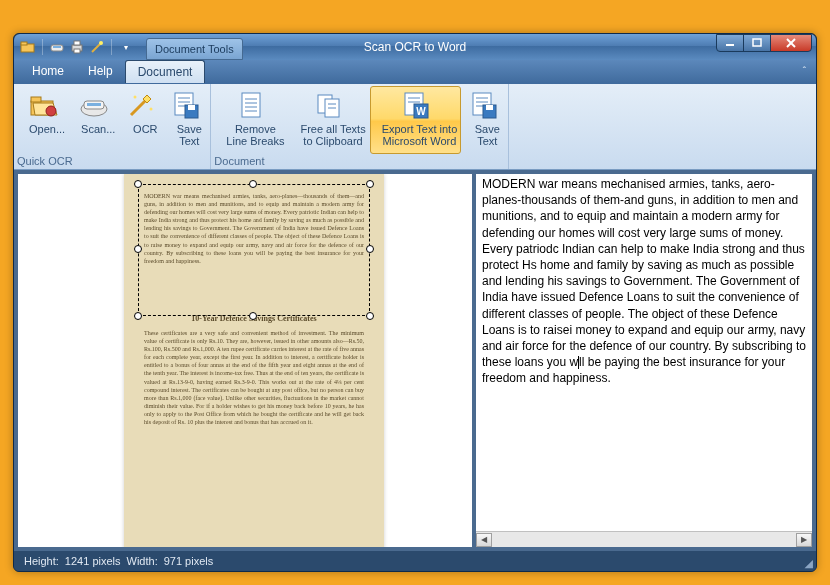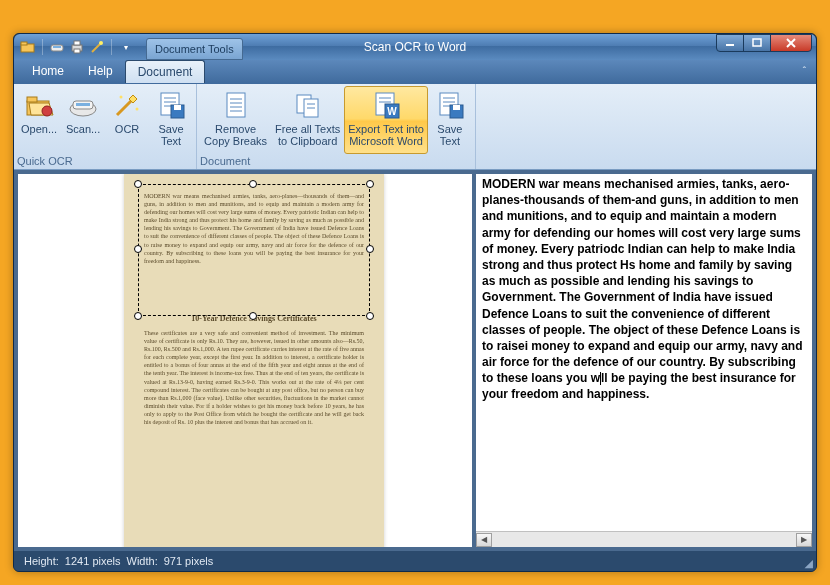--- a/index.html
+++ b/index.html
@@ -168,20 +168,21 @@
     display: flex;
     align-items: center;
     justify-content: center;
     margin-bottom: 2px;
   }
   .ribbon-label {
     font-size: 11px;
     color: #2b4a6d;
     line-height: 12px;
     white-space: pre-line;
+    margin-left: 8px;
   }
   .group-label {
     font-size: 11px;
     color: #4a6a8f;
     padding: 1px 0 2px 0;
   }
   .content {
     flex: 1;
     background: #4a6a8f;
     padding: 4px;
@@ -242,21 +243,20 @@
   }
   .text-output {
     flex: 1;
     padding: 2px 6px;
     font-size: 12px;
     font-family: Arial, sans-serif;
     color: #000;
     line-height: 1.35;
     overflow: hidden;
     position: relative;
-    font-weight: bold;
   }
   .caret-line {
     display: inline-block;
     width: 0;
     border-left: 1px solid #000;
     height: 13px;
     vertical-align: text-bottom;
   }
   .hscroll {
     height: 16px;
@@ -423,21 +423,21 @@
           <div class="ribbon-icon">
               <svg width="32" height="32">
                 <rect x="7" y="4" width="18" height="24" fill="#fff" stroke="#5a8ac0"></rect>
                 <line x1="10" y1="10" x2="22" y2="10" stroke="#5a8ac0"></line>
                 <line x1="10" y1="14" x2="22" y2="14" stroke="#5a8ac0"></line>
                 <line x1="10" y1="18" x2="22" y2="18" stroke="#5a8ac0"></line>
                 <line x1="10" y1="22" x2="22" y2="22" stroke="#5a8ac0"></line>
               </svg>
             </div>
           <div class="ribbon-label">Remove
-Copy Breaks</div>
+Line Breaks</div>
         </div>
         <div class="ribbon-btn">
           <div class="ribbon-icon">
               <svg width="32" height="32">
                 <rect x="5" y="6" width="14" height="18" fill="#fff" stroke="#5a8ac0"></rect>
                 <rect x="12" y="10" width="14" height="18" fill="#fff" stroke="#5a8ac0"></rect>
                 <line x1="15" y1="15" x2="23" y2="15" stroke="#5a8ac0"></line>
                 <line x1="15" y1="19" x2="23" y2="19" stroke="#5a8ac0"></line>
               </svg>
             </div>

